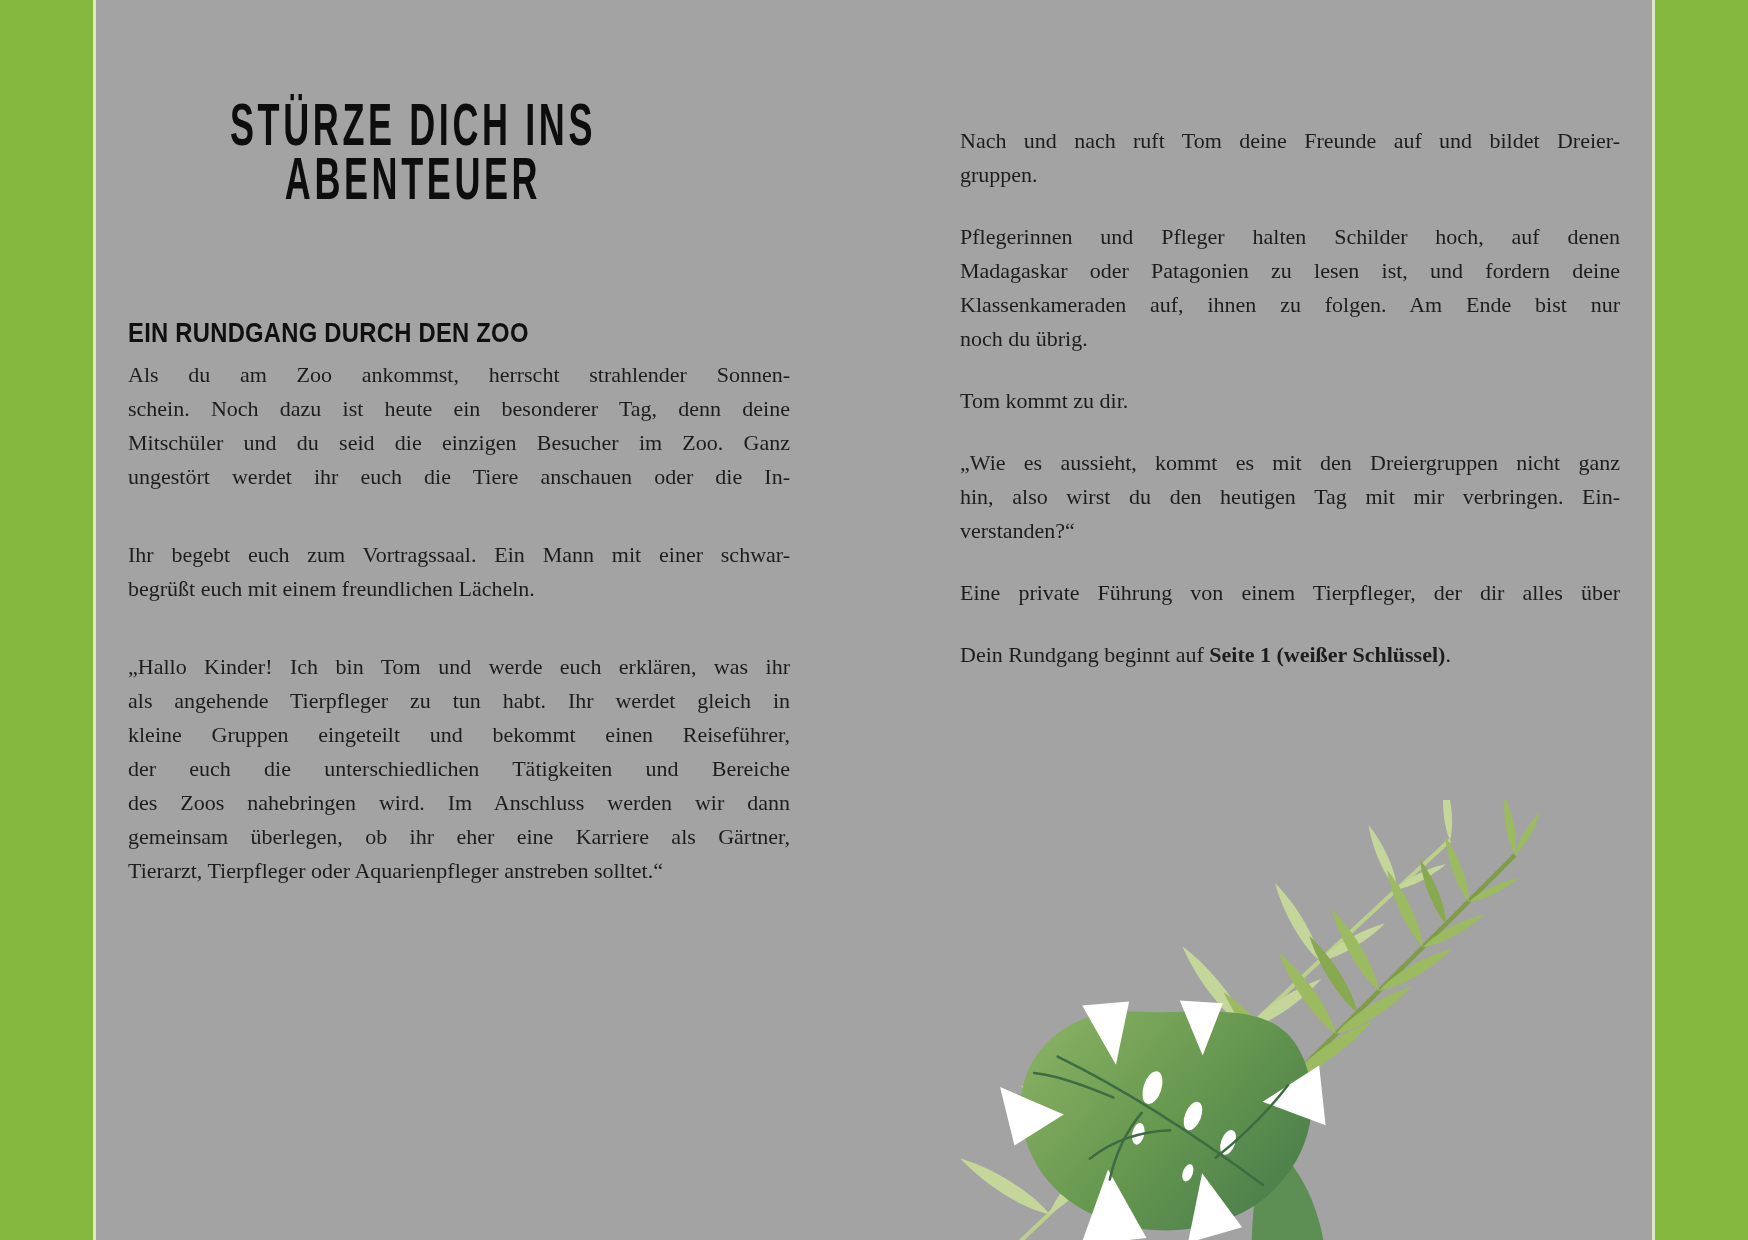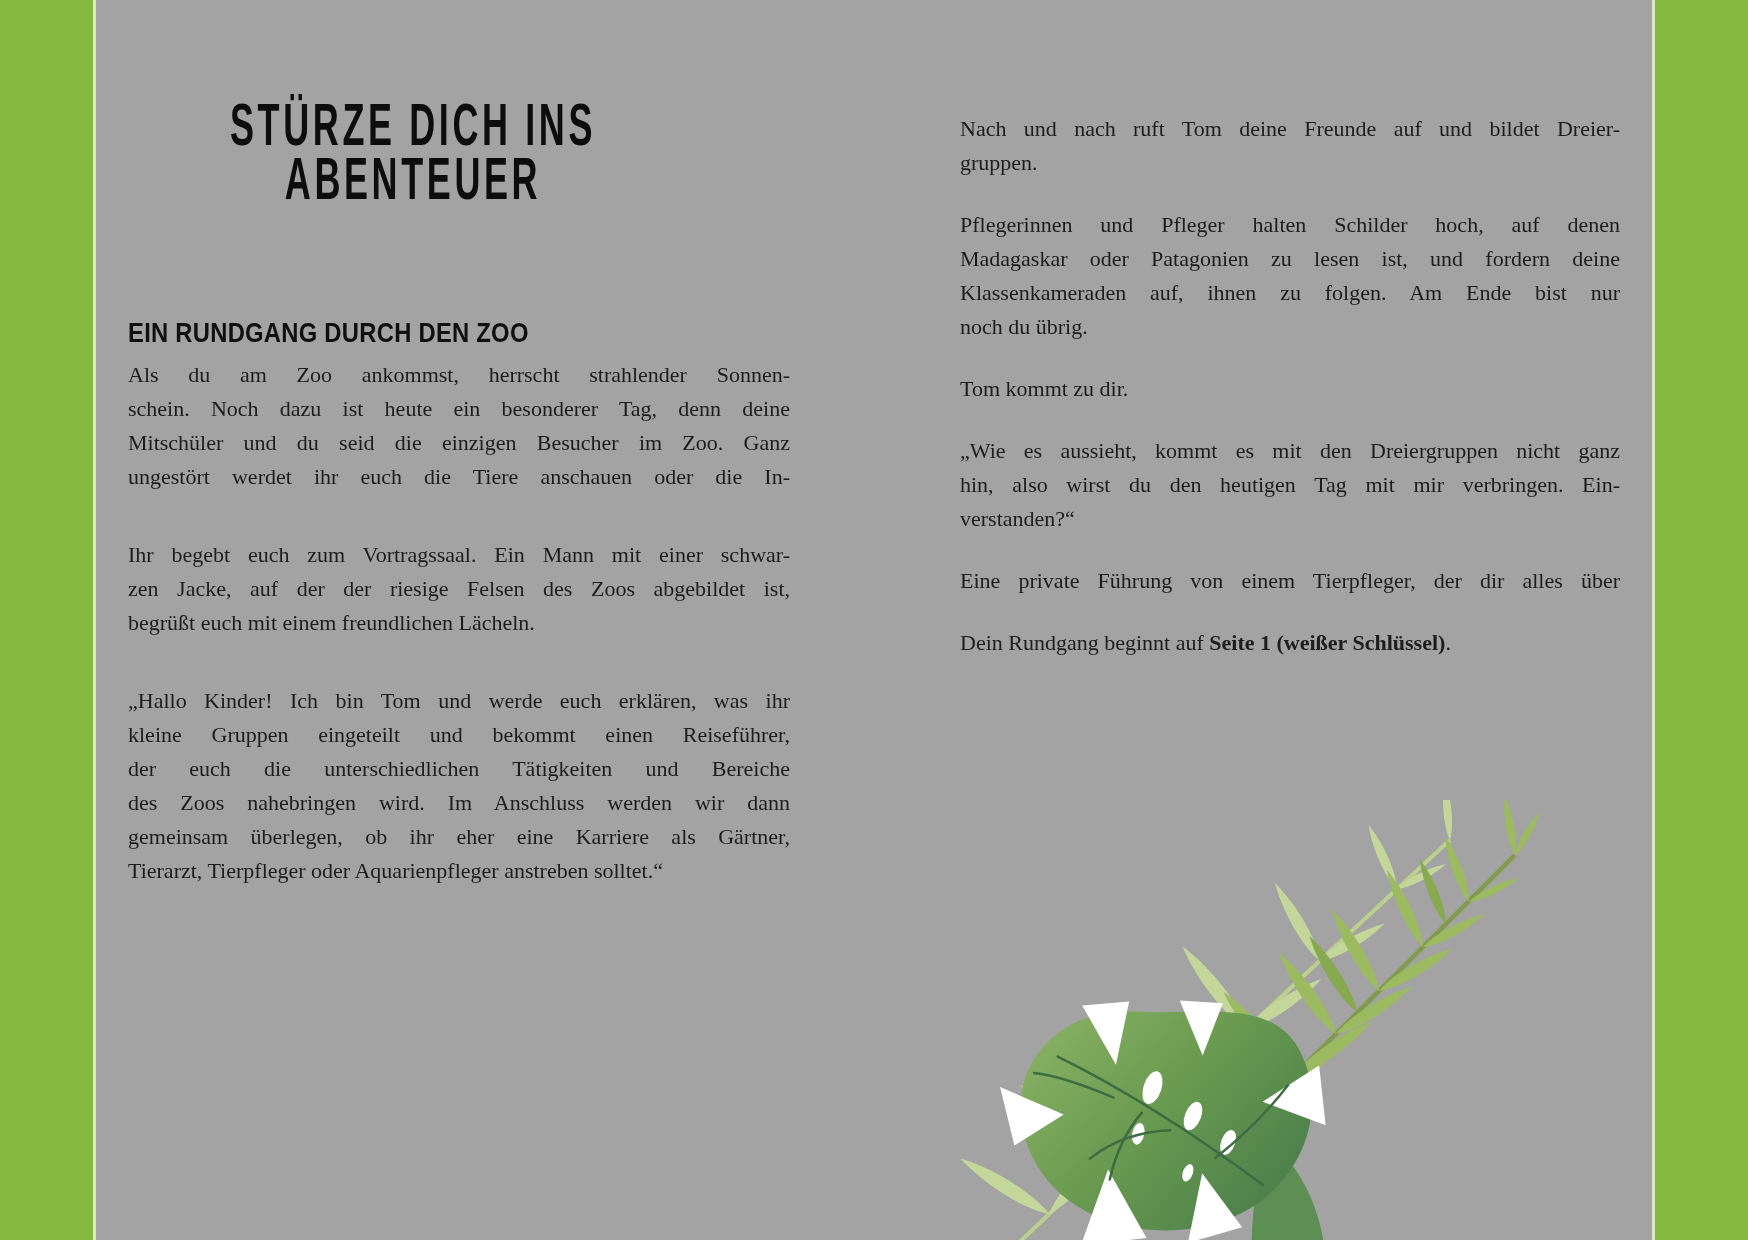--- a/index.html
+++ b/index.html
@@ -38,21 +38,21 @@
     font-weight:bold;
     font-size:28px;line-height:30px;
     letter-spacing:0.3px;
     color:#101010;
     transform:scaleX(0.85);
     transform-origin:left center;
     white-space:nowrap;
   }
   .body-block{position:absolute;left:0;width:100%;}
   .left-col .body-block{top:358px;}
-  .right-col .body-block{top:112px;}
+  .right-col .body-block{top:124px;}
 
   .para{margin:0 0 0 0;}
   .left-col .para{margin-bottom:44px;}
   .right-col .para{margin-bottom:28px;}
   .para:last-child{margin-bottom:0;margin-top:18px;}
 
   .line{
     font-size:22px;line-height:34px;
     text-align:justify;
     text-align-last:justify;
@@ -78,25 +78,25 @@
     <div class="section-heading">EIN RUNDGANG DURCH DEN ZOO</div>
     <div class="body-block" id="left-body">
         <div class="para">
           <div class="line">Als du am Zoo ankommst, herrscht strahlender Sonnen-</div>
           <div class="line">schein. Noch dazu ist heute ein besonderer Tag, denn deine</div>
           <div class="line">Mitschüler und du seid die einzigen Besucher im Zoo. Ganz</div>
           <div class="line">ungestört werdet ihr euch die Tiere anschauen oder die In-</div>
         </div>
         <div class="para">
           <div class="line">Ihr begebt euch zum Vortragssaal. Ein Mann mit einer schwar-</div>
-          <div class="line">zen Jacke, auf der der riesige Felsen des Zoos abgebildet ist,</div>
           <div class="line last">begrüßt euch mit einem freundlichen Lächeln.</div>
         </div>
         <div class="para">
           <div class="line">„Hallo Kinder! Ich bin Tom und werde euch erklären, was ihr</div>
+          <div class="line">als angehende Tierpfleger zu tun habt. Ihr werdet gleich in</div>
           <div class="line">kleine Gruppen eingeteilt und bekommt einen Reiseführer,</div>
           <div class="line">der euch die unterschiedlichen Tätigkeiten und Bereiche</div>
           <div class="line">des Zoos nahebringen wird. Im Anschluss werden wir dann</div>
           <div class="line">gemeinsam überlegen, ob ihr eher eine Karriere als Gärtner,</div>
           <div class="line last">Tierarzt, Tierpfleger oder Aquarienpfleger anstreben solltet.“</div>
         </div>
       </div>
   </div>
 
   <div class="page-col right-col">

